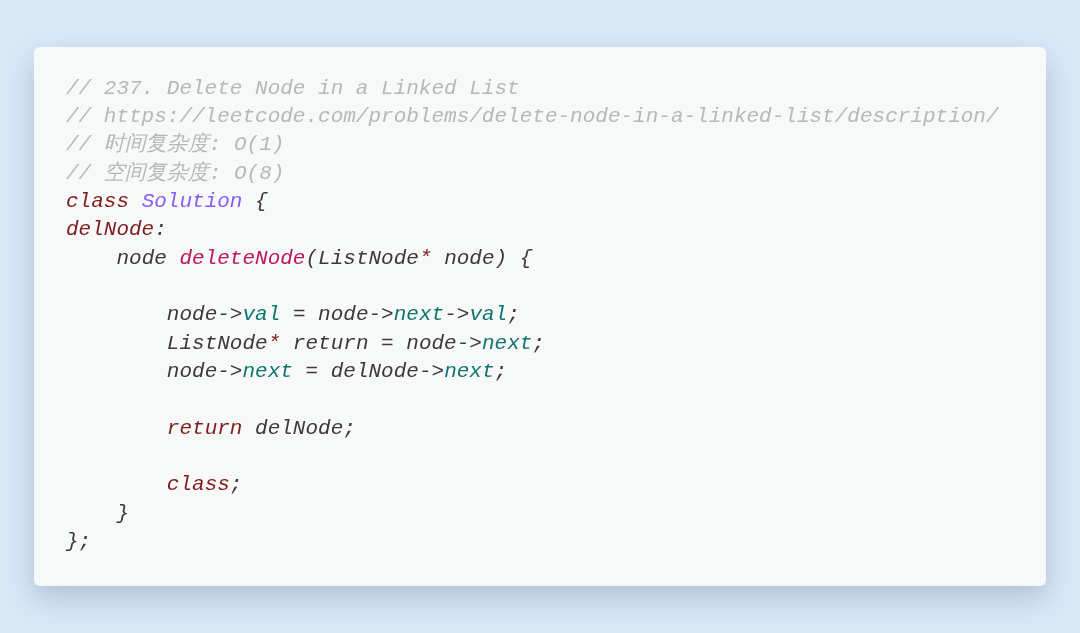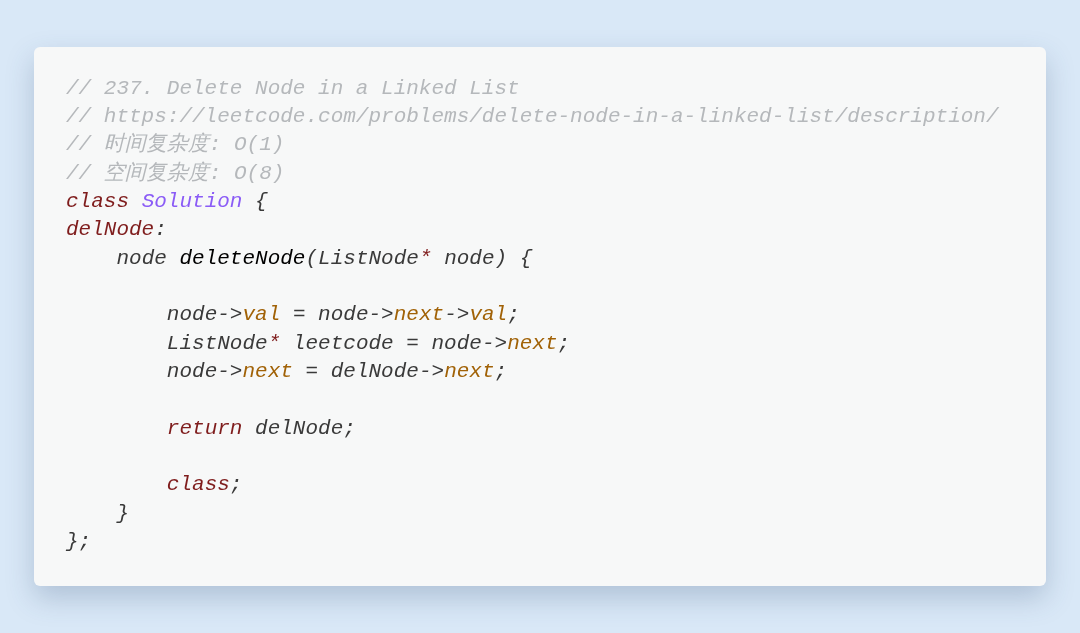--- a/index.html
+++ b/index.html
@@ -24,38 +24,38 @@
     font-size: 21px;
     line-height: 1.35;
     font-style: italic;
     white-space: pre;
     color: #3a3a3a;
   }
   .tok-comment { color: #b5b8bb; }
   .tok-keyword { color: #7f1d1d; }      
   .tok-classname { color: #8b5cf6; }    
   .tok-type { color: #3a3a3a; }         
-  .tok-func { color: #000000; font-style: italic; }         
-  .tok-ident { color: #a16207; }        
+  .tok-func { color: #be185d; font-style: italic; }         
+  .tok-ident { color: #0f766e; }        
   .tok-plain { color: #3a3a3a; }
 </style>
 </head>
 <body>
 
 <div class="card">
 <pre class="code"><span class="tok-comment">// 237. Delete Node in a Linked List</span>
 <span class="tok-comment">// https://leetcode.com/problems/delete-node-in-a-linked-list/description/</span>
 <span class="tok-comment">// 时间复杂度: O(1)</span>
 <span class="tok-comment">// 空间复杂度: O(8)</span>
 <span class="tok-keyword">class</span> <span class="tok-classname">Solution</span><span class="tok-plain"> {</span>
 <span class="tok-keyword">delNode</span><span class="tok-plain">:</span>
 <span>    </span><span class="tok-type">node</span> <span class="tok-func">deleteNode</span><span class="tok-plain">(</span><span class="tok-type">ListNode</span><span class="tok-keyword">*</span><span class="tok-plain"> node</span><span class="tok-plain">) {</span>
 
 <span>        </span><span class="tok-plain">node</span><span class="tok-plain">-&gt;</span><span class="tok-ident">val</span><span class="tok-plain"> = </span><span class="tok-plain">node</span><span class="tok-plain">-&gt;</span><span class="tok-ident">next</span><span class="tok-plain">-&gt;</span><span class="tok-ident">val</span><span class="tok-plain">;</span>
-<span>        </span><span class="tok-type">ListNode</span><span class="tok-keyword">*</span><span class="tok-plain"> leetcode = </span><span class="tok-plain">node</span><span class="tok-plain">-&gt;</span><span class="tok-ident">next</span><span class="tok-plain">;</span>
+<span>        </span><span class="tok-type">ListNode</span><span class="tok-keyword">*</span><span class="tok-plain"> return = </span><span class="tok-plain">node</span><span class="tok-plain">-&gt;</span><span class="tok-ident">next</span><span class="tok-plain">;</span>
 <span>        </span><span class="tok-plain">node</span><span class="tok-plain">-&gt;</span><span class="tok-ident">next</span><span class="tok-plain"> = </span><span class="tok-plain">delNode</span><span class="tok-plain">-&gt;</span><span class="tok-ident">next</span><span class="tok-plain">;</span>
 
 <span>        </span><span class="tok-keyword">return</span><span> </span><span class="tok-plain">delNode</span><span class="tok-plain">;</span>
 
 <span>        </span><span class="tok-keyword">class</span><span class="tok-plain">;</span>
 <span>    </span><span class="tok-plain">}</span>
 <span class="tok-plain">};</span></pre>
 </div>
 
 </body></html>

